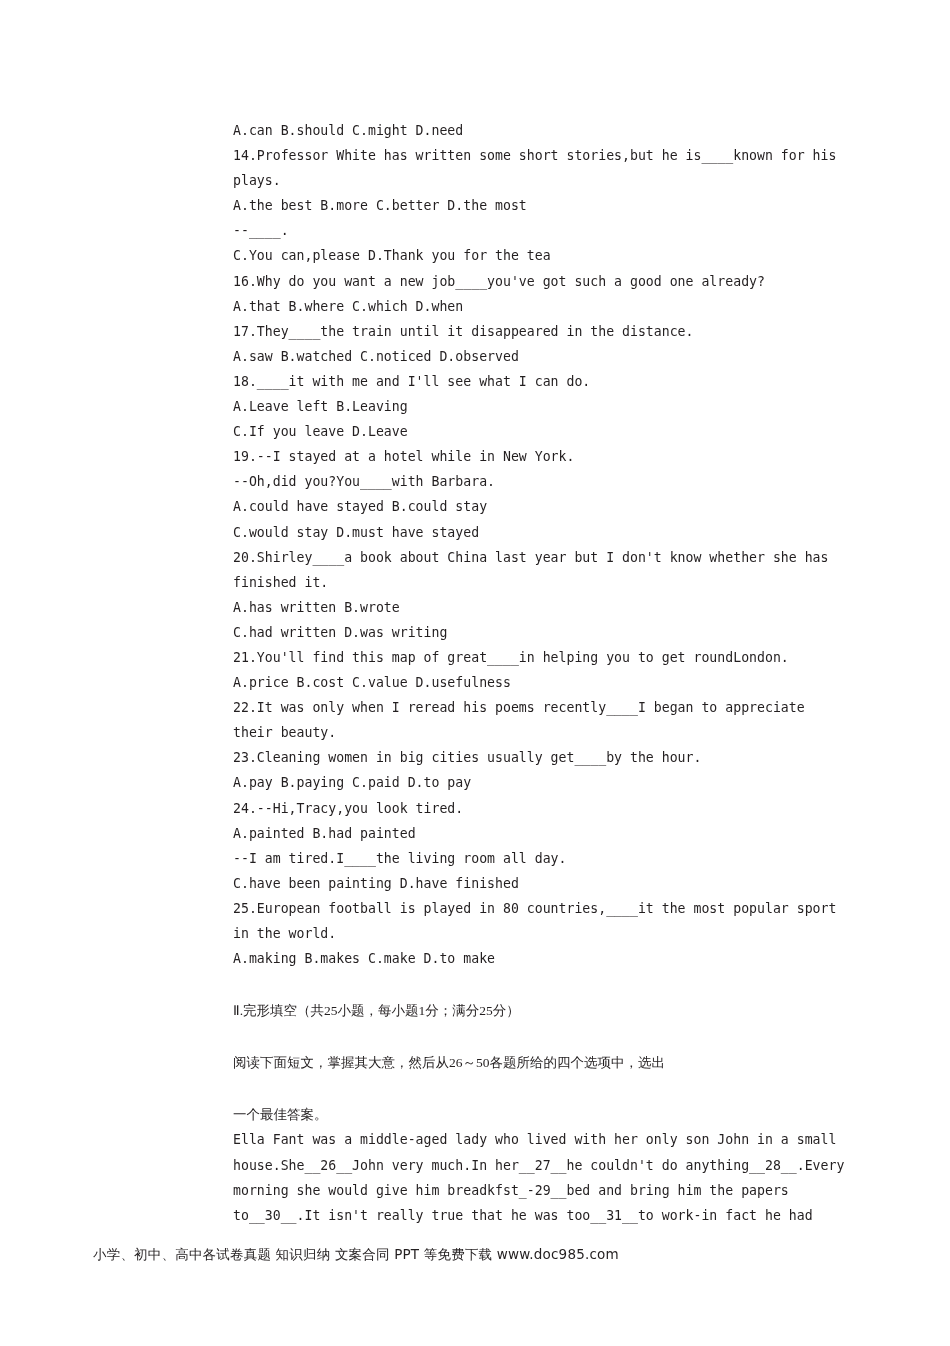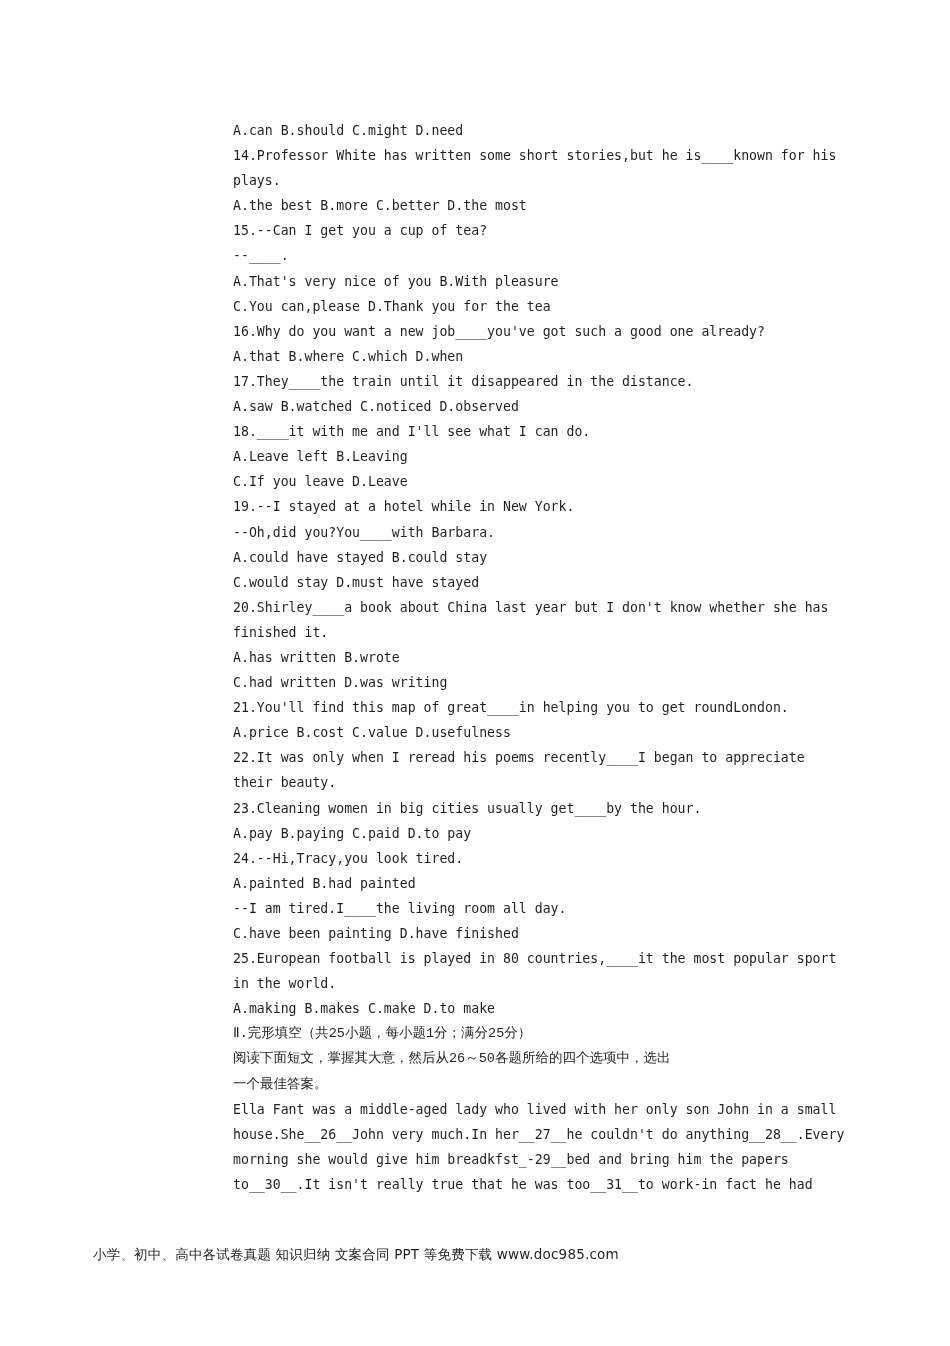--- a/index.html
+++ b/index.html
@@ -23,22 +23,23 @@
   }
   .line {
     font-family: "DejaVu Sans Mono", monospace;
     font-size: 13.2px;
     line-height: 25.1px;
     color: #231f20;
     white-space: pre-wrap;
     letter-spacing: 0px;
   }
   .line.cn {
-    font-family: Liberation Mono, monospace;
+    font-family: Liberation Serif, serif;
     font-size: 13.5px;
+    margin-top: 27px;
   }
   .footer {
     position: absolute;
     left: 0;
     top: 1246px;
     width: 950px;
     text-align: left;
     font-family: "DejaVu Sans", sans-serif;
     font-size: 13.5px;
     color: #231f20;
@@ -47,23 +48,21 @@
 </style>
 </head>
 <body>
 
 <div class="page">
   <div class="content">
     <div class="line">A.can B.should C.might D.need</div>
     <div class="line">14.Professor White has written some short stories,but he is____known for his</div>
     <div class="line">plays.</div>
     <div class="line">A.the best B.more C.better D.the most</div>
-    <div class="line">15.--Can I get you a cup of tea?</div>
     <div class="line">--____.</div>
-    <div class="line">A.That's very nice of you B.With pleasure</div>
     <div class="line">C.You can,please D.Thank you for the tea</div>
     <div class="line">16.Why do you want a new job____you've got such a good one already?</div>
     <div class="line">A.that B.where C.which D.when</div>
     <div class="line">17.They____the train until it disappeared in the distance.</div>
     <div class="line">A.saw B.watched C.noticed D.observed</div>
     <div class="line">18.____it with me and I'll see what I can do.</div>
     <div class="line">A.Leave left B.Leaving</div>
     <div class="line">C.If you leave D.Leave</div>
     <div class="line">19.--I stayed at a hotel while in New York.</div>
     <div class="line">--Oh,did you?You____with Barbara.</div>

